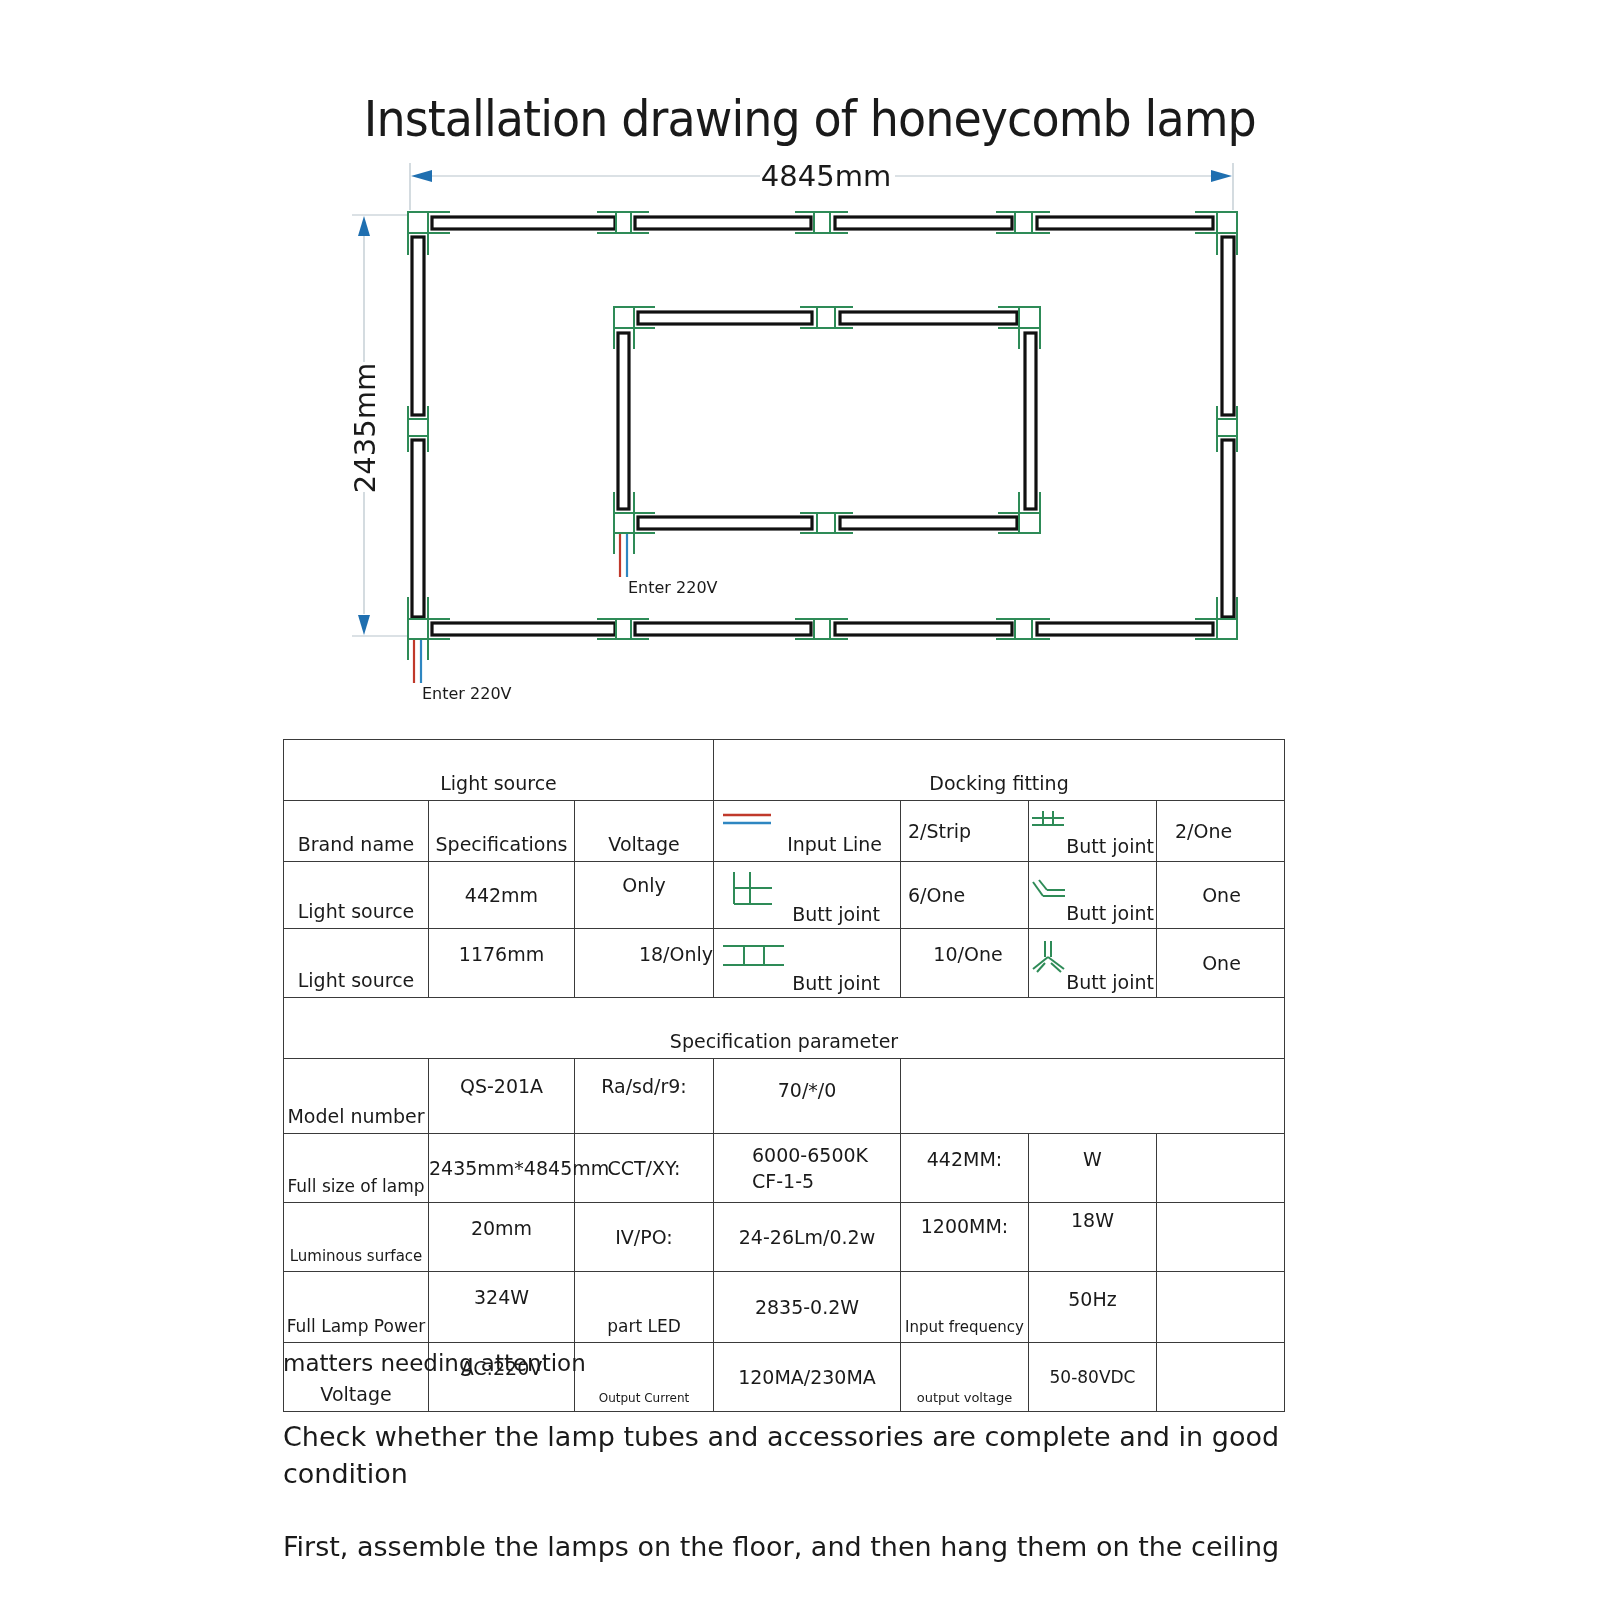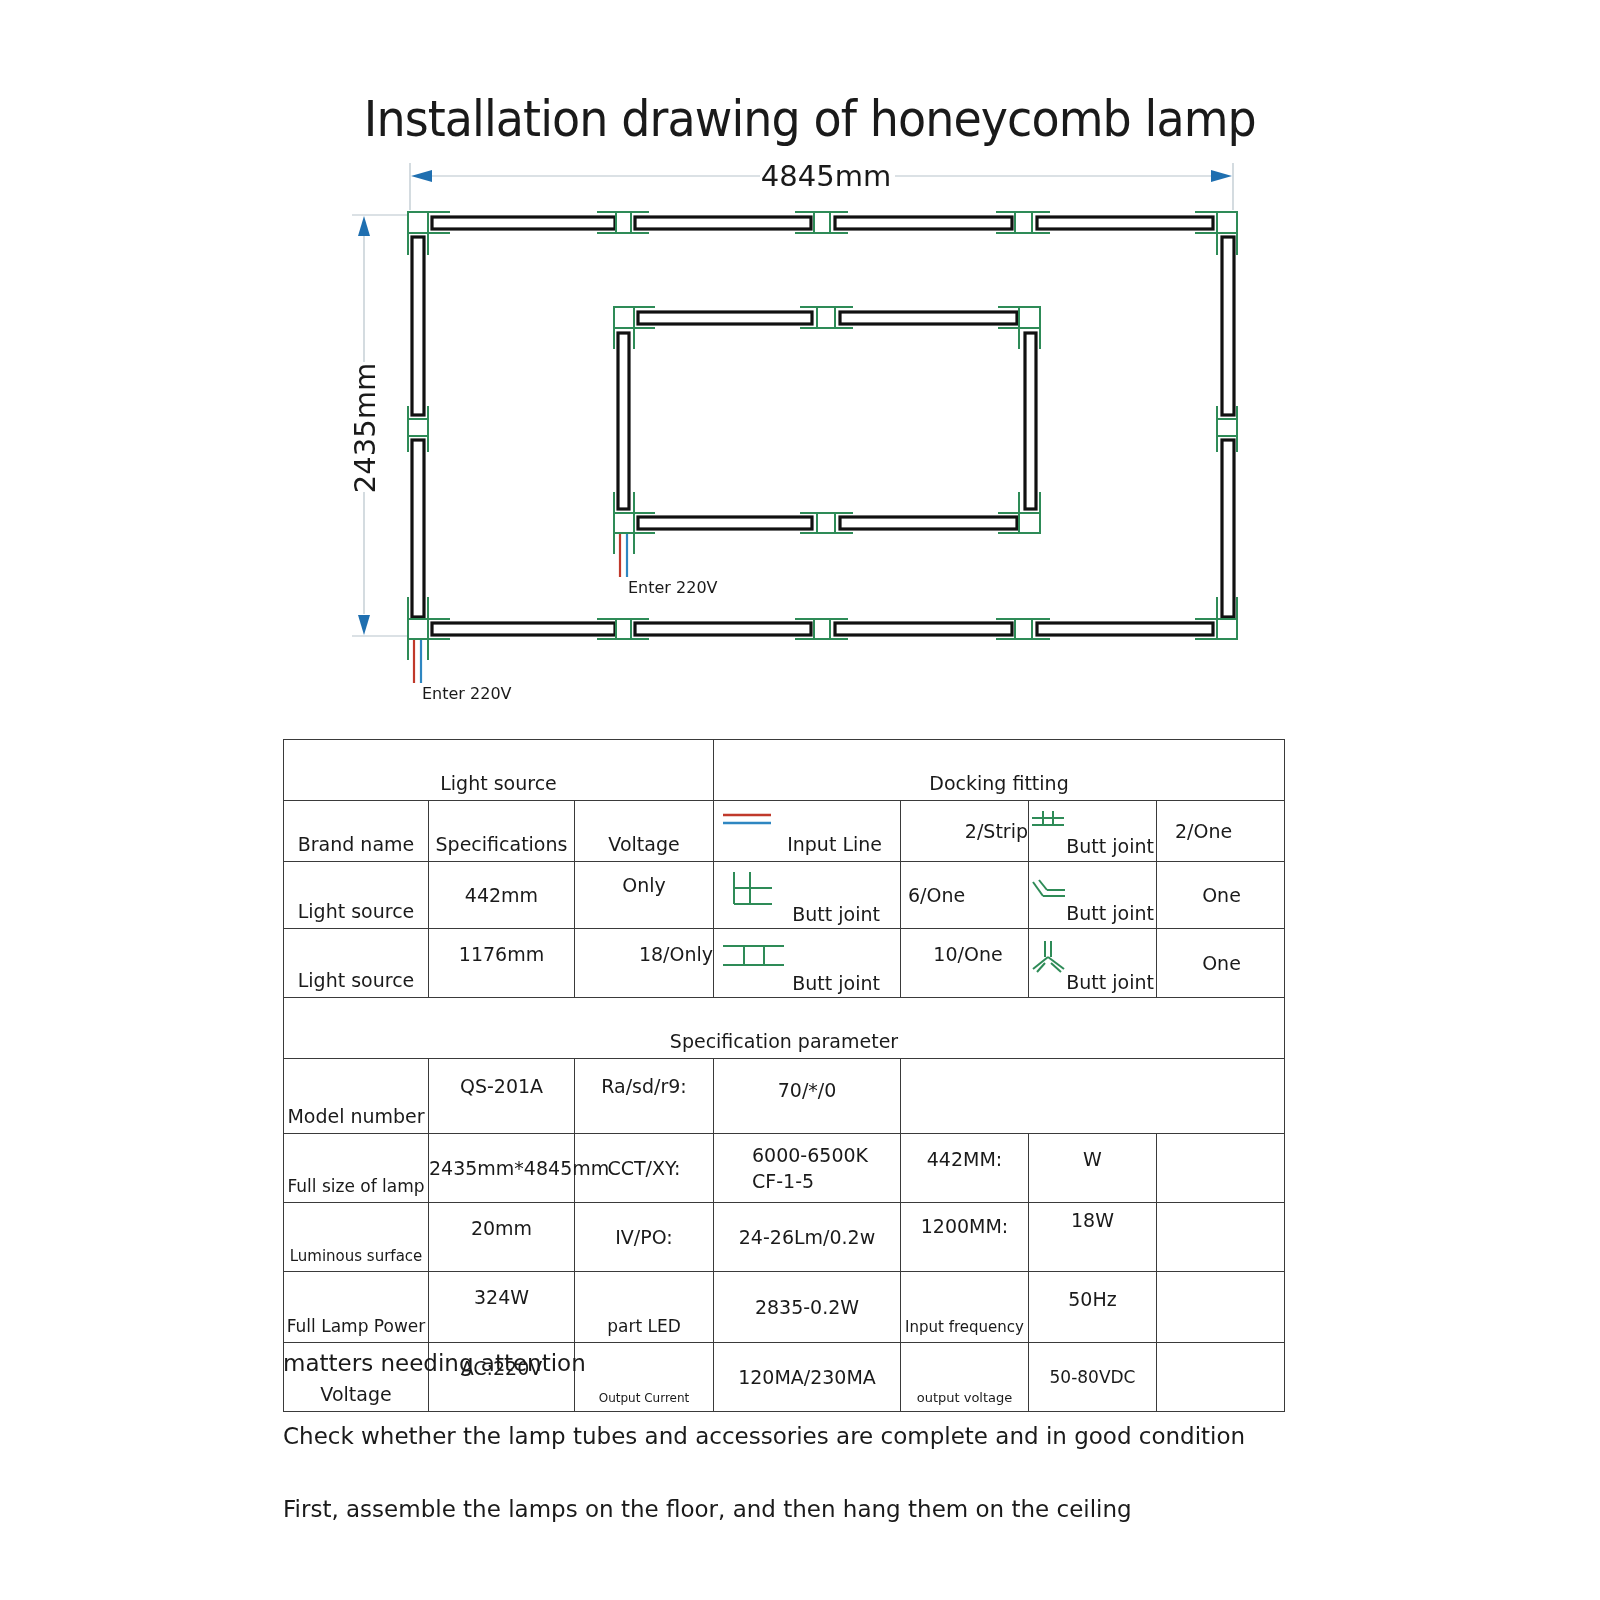--- a/index.html
+++ b/index.html
@@ -20,21 +20,21 @@
   .xs { font-size:14px; }
   .xxs { font-size:13px; }
   .bot { vertical-align:bottom; padding-bottom:6px !important; }
   .top { vertical-align:top; padding-top:22px !important; }
   .ico { position:absolute; left:8px; top:10px; }
   .ico2 { position:absolute; left:2px; top:8px; }
   .lbl-r { position:absolute; right:4px; bottom:6px; }
 
   .notes { position:absolute; left:283px; top:1350px; width:1010px; }
   .notes .h { font-size:23px; margin:0 0 42px 0; }
-  .notes .p { font-size:23px; line-height:37px; margin:0 0 36px 0; }
+  .notes .p { font-size:27px; line-height:37px; margin:0 0 36px 0; }
 </style>
 </head>
 <body>
 
 <div class="title"><span>Installation drawing of honeycomb lamp</span></div>
 
 <svg class="diagram" width="1600" height="720" viewBox="0 0 1600 720">
   <defs>
     <marker id="arr" viewBox="0 0 10 10" refX="0" refY="5" markerWidth="8" markerHeight="8" orient="auto-start-reverse">
       <path d="M0,0 L10,5 L0,10 z" fill="#1f6fb0"></path>
@@ -240,21 +240,21 @@
     <td class="bot">Brand name</td>
     <td class="bot">Specifications</td>
     <td class="bot">Voltage</td>
     <td>
       <svg class="ico" width="50" height="16">
             <line x1="1" y1="4" x2="49" y2="4" stroke="#c0392b" stroke-width="2.5"></line>
             <line x1="1" y1="12" x2="49" y2="12" stroke="#2e86c1" stroke-width="2.5"></line>
           </svg>
       <span class="lbl-r" style="right:18px">Input Line</span>
     </td>
-    <td style="text-align:right;padding-left:7px">2/Strip</td>
+    <td style="text-align:left;padding-left:7px">2/Strip</td>
     <td>
       <svg class="ico2" width="34" height="22" stroke="#2e8b57" stroke-width="2" fill="none">
             <line x1="1" y1="9" x2="33" y2="9"></line>
             <line x1="1" y1="16" x2="33" y2="16"></line>
             <line x1="12" y1="2" x2="12" y2="16"></line>
             <line x1="22" y1="2" x2="22" y2="16"></line>
           </svg>
       <span class="lbl-r" style="right:2px;bottom:4px">Butt joint</span>
     </td>
     <td style="text-align:left;padding-left:18px">2/One</td>

